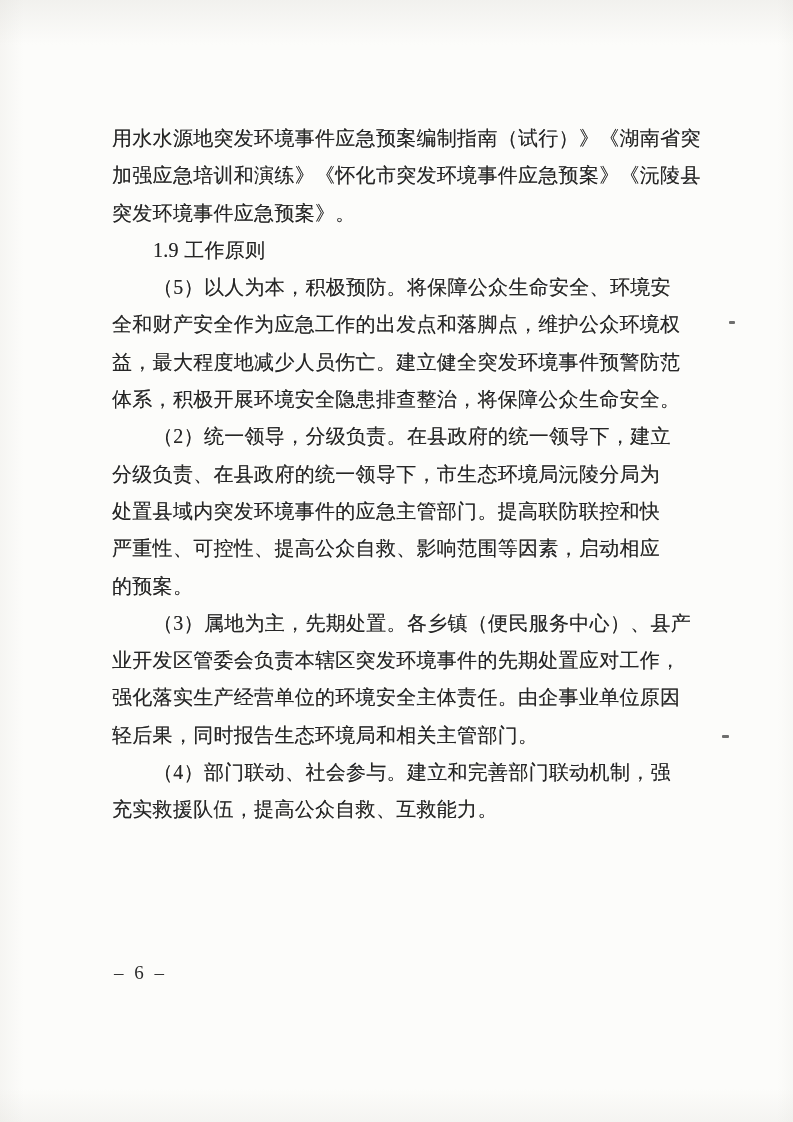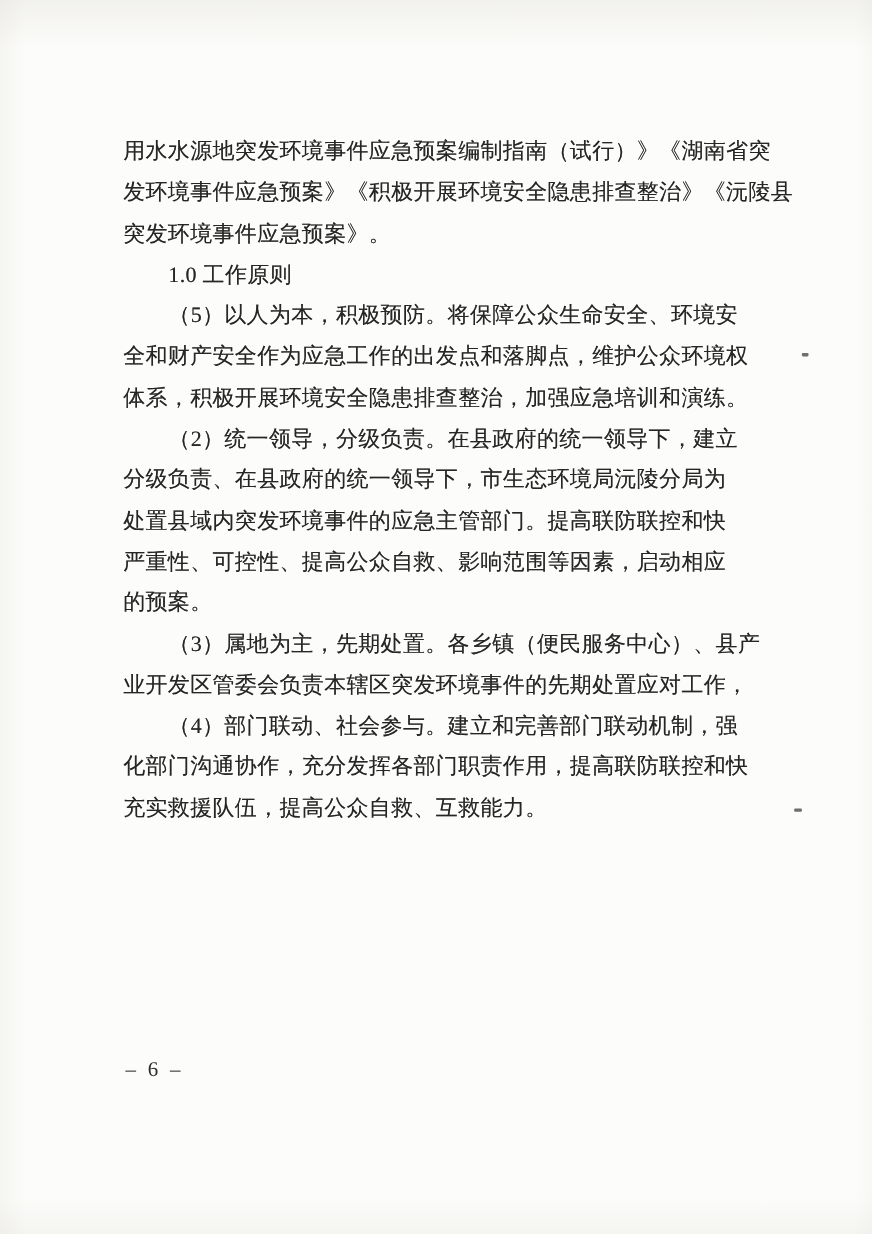--- a/index.html
+++ b/index.html
@@ -61,34 +61,36 @@
   .speck-1 { left: 729px; top: 321px; width: 6px; height: 3px; }
   .speck-2 { left: 722px; top: 735px; width: 7px; height: 3px; }
 </style>
 </head>
 <body>
 
 <div class="scan-shade"></div>
 
 <div class="text-block">
   <div class="line">用水水源地突发环境事件应急预案编制指南（试行）》《湖南省突</div>
-  <div class="line">发环境事件应急预案》《积极开展环境安全隐患排查整治》《沅陵县</div>
+  <div class="line">加强应急培训和演练》《怀化市突发环境事件应急预案》《沅陵县</div>
   <div class="line">突发环境事件应急预案》。</div>
-  <div class="line indent">1.0 工作原则</div>
+  <div class="line indent">1.9 工作原则</div>
   <div class="line indent">（5）以人为本，积极预防。将保障公众生命安全、环境安</div>
   <div class="line">全和财产安全作为应急工作的出发点和落脚点，维护公众环境权</div>
-  <div class="line">体系，积极开展环境安全隐患排查整治，加强应急培训和演练。</div>
+  <div class="line">益，最大程度地减少人员伤亡。建立健全突发环境事件预警防范</div>
+  <div class="line">体系，积极开展环境安全隐患排查整治，将保障公众生命安全。</div>
   <div class="line indent">（2）统一领导，分级负责。在县政府的统一领导下，建立</div>
   <div class="line">分级负责、在县政府的统一领导下，市生态环境局沅陵分局为</div>
   <div class="line">处置县域内突发环境事件的应急主管部门。提高联防联控和快</div>
   <div class="line">严重性、可控性、提高公众自救、影响范围等因素，启动相应</div>
   <div class="line">的预案。</div>
   <div class="line indent">（3）属地为主，先期处置。各乡镇（便民服务中心）、县产</div>
   <div class="line">业开发区管委会负责本辖区突发环境事件的先期处置应对工作，</div>
+  <div class="line">强化落实生产经营单位的环境安全主体责任。由企事业单位原因</div>
+  <div class="line">轻后果，同时报告生态环境局和相关主管部门。</div>
   <div class="line indent">（4）部门联动、社会参与。建立和完善部门联动机制，强</div>
-  <div class="line">化部门沟通协作，充分发挥各部门职责作用，提高联防联控和快</div>
   <div class="line">充实救援队伍，提高公众自救、互救能力。</div>
 </div>
 
 <div class="page-number">– 6 –</div>
 
 <div class="speck speck-1"></div>
 <div class="speck speck-2"></div>
 
 </body></html>

